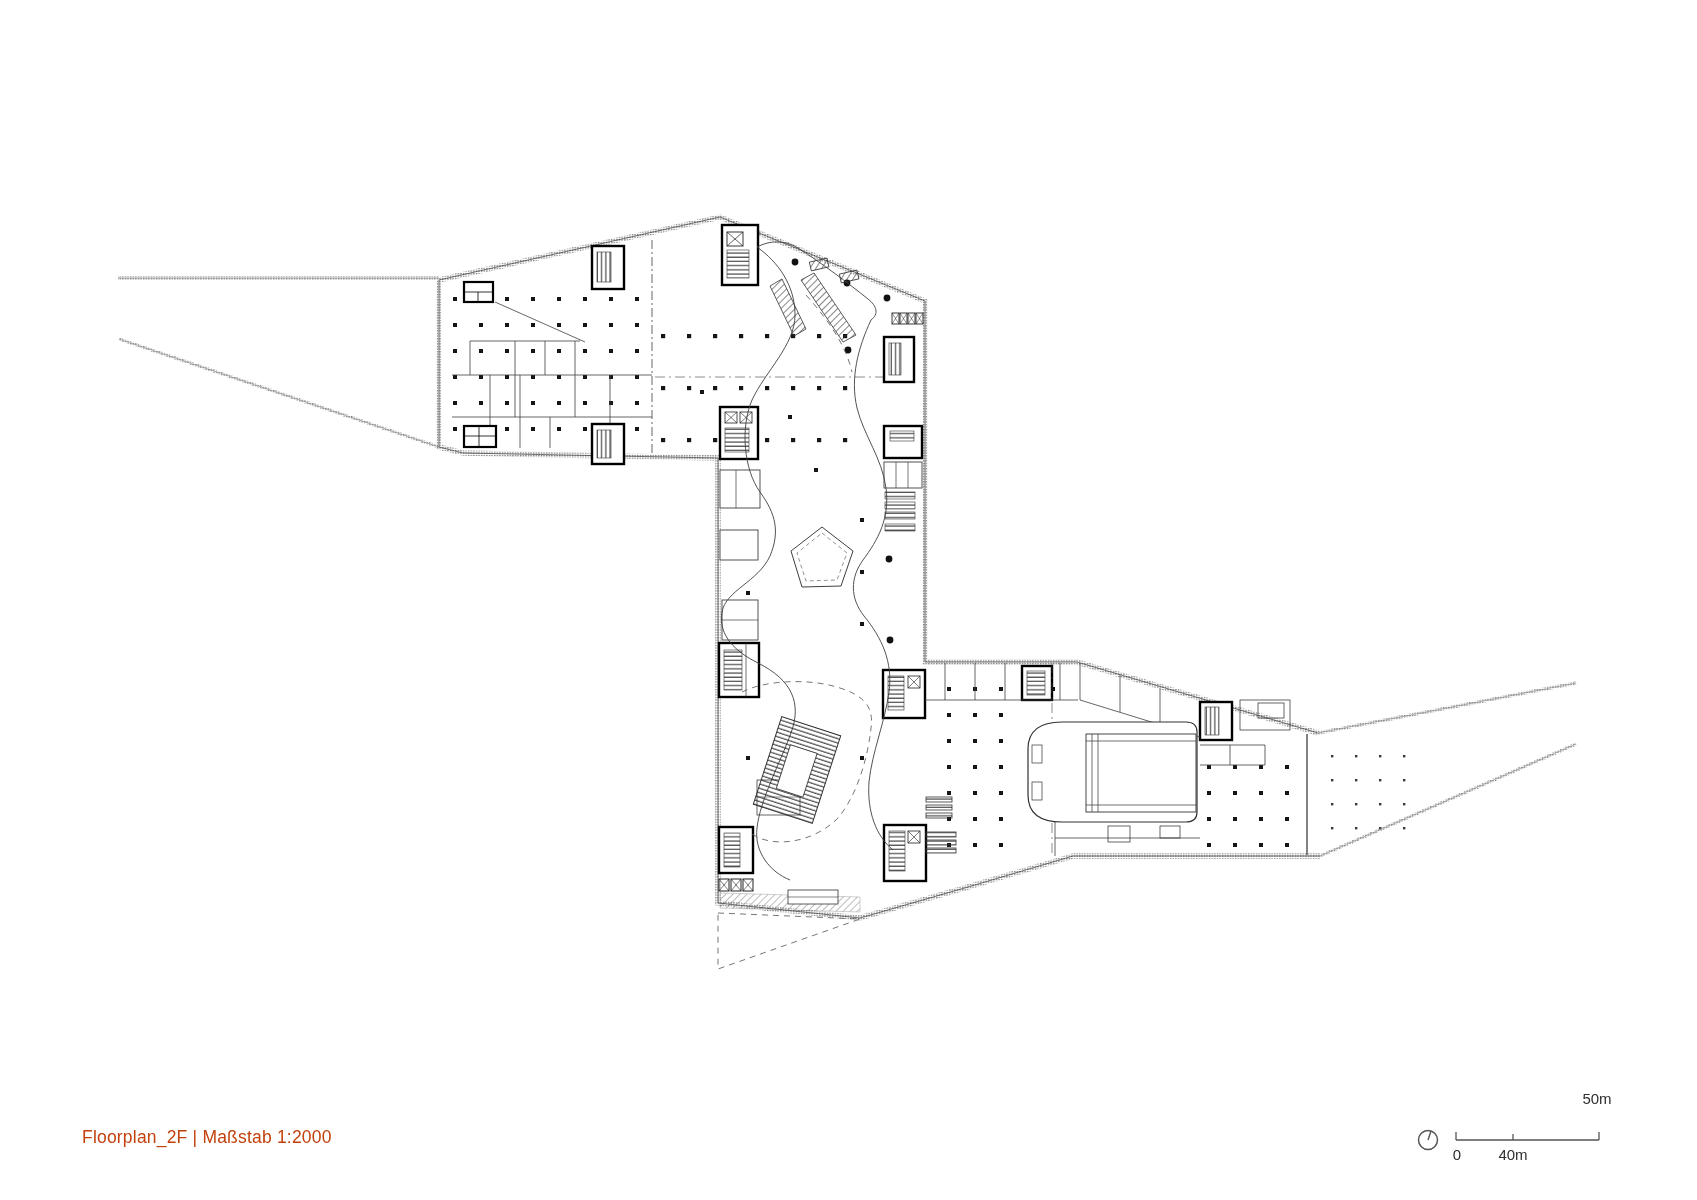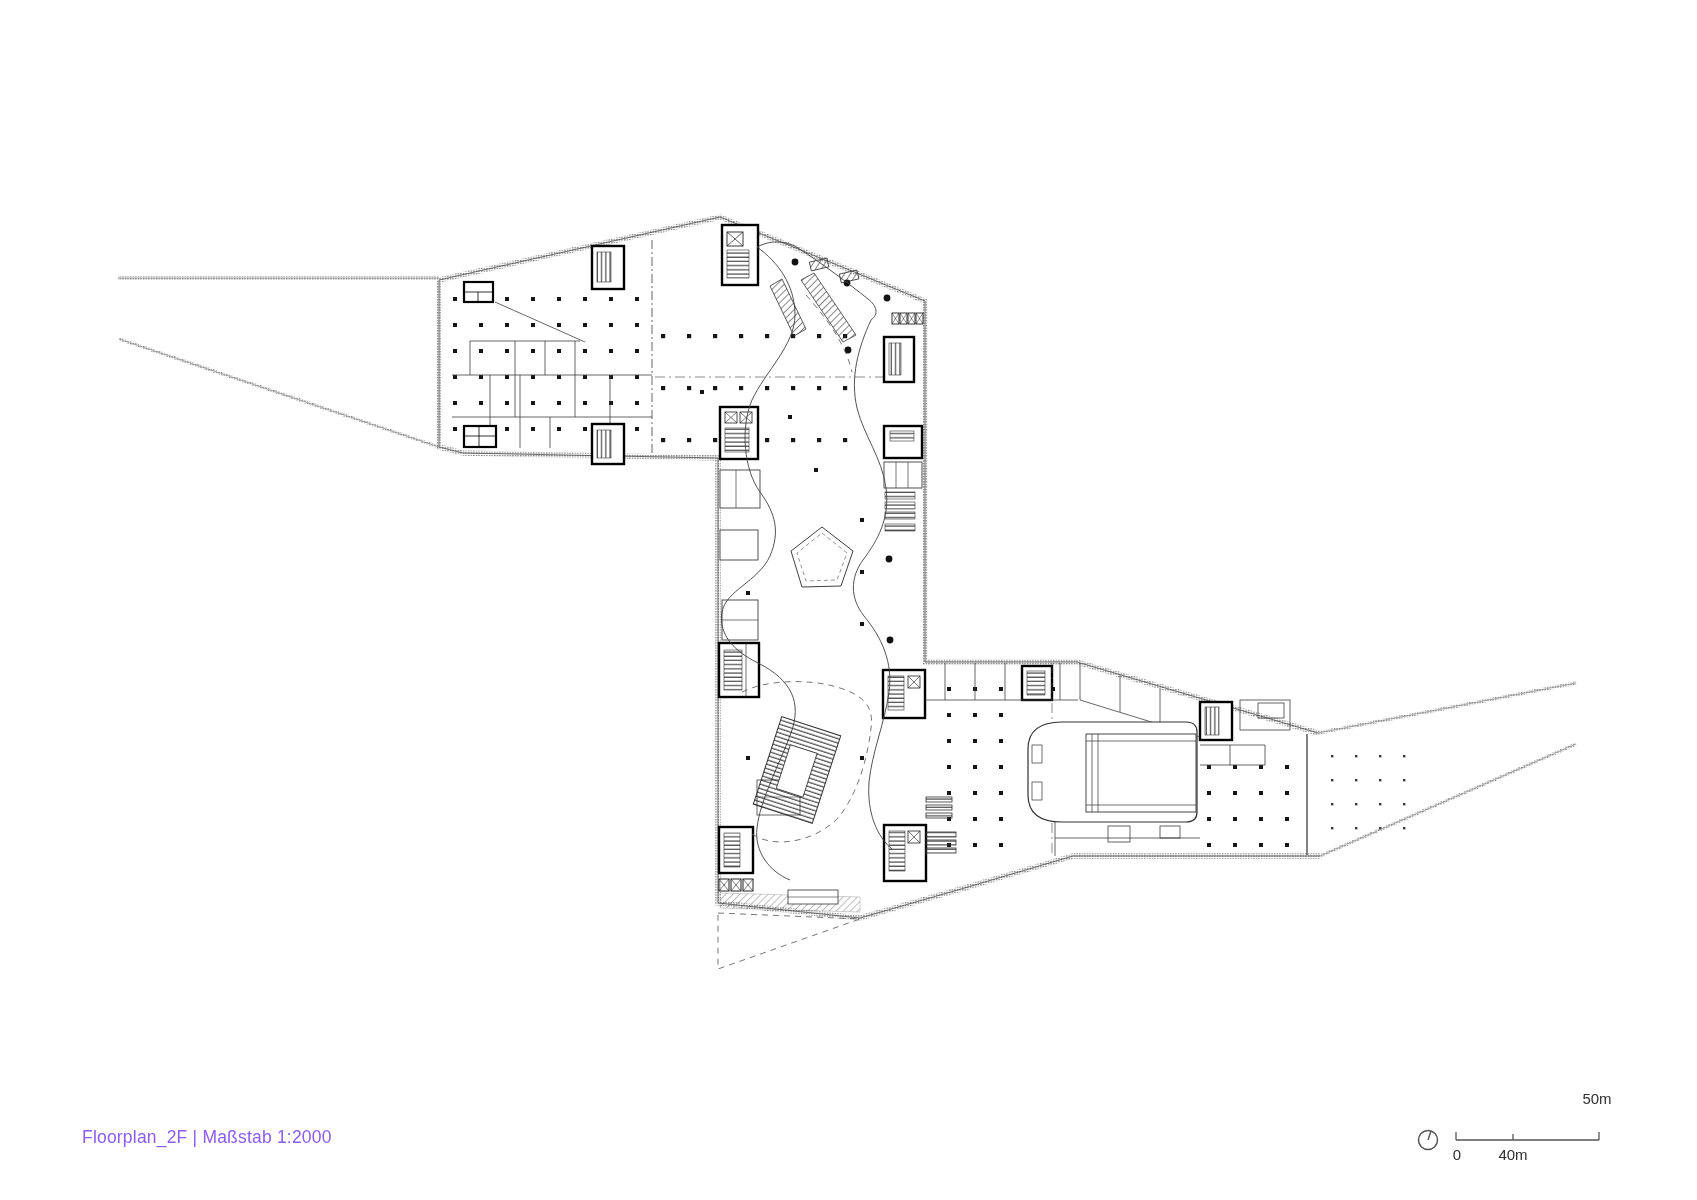--- a/index.html
+++ b/index.html
@@ -1,19 +1,19 @@
 <!DOCTYPE html>
 <html><head>
 <meta charset="utf-8">
 <style>
   html,body{margin:0;padding:0;background:#fff;}
   #page{position:relative;width:1697px;height:1200px;background:#fff;overflow:hidden;
         font-family:"Liberation Sans",sans-serif;}
   #plan-svg{position:absolute;left:0;top:0;width:1697px;height:1200px;}
-  .caption{position:absolute;color:#8b5cf6;font-size:17.5px;letter-spacing:.2px;white-space:nowrap;}
+  .caption{position:absolute;color:#c2410c;font-size:17.5px;letter-spacing:.2px;white-space:nowrap;}
   #title-caption{left:82px;top:1127px;}
   .sb-label{position:absolute;color:#2f2f2f;font-size:15px;transform:translateX(-50%);white-space:nowrap;}
   #sb-0{left:1457px;top:1146px;}
   #sb-20{left:1513px;top:1146px;}
   #sb-50{left:1597px;top:1090px;}
 </style>
 </head>
 <body>
 
 <div id="page">

